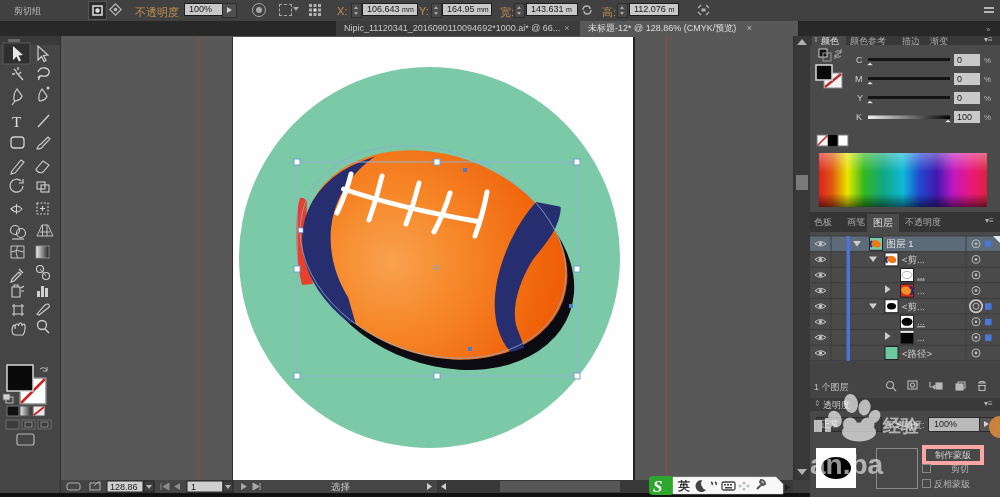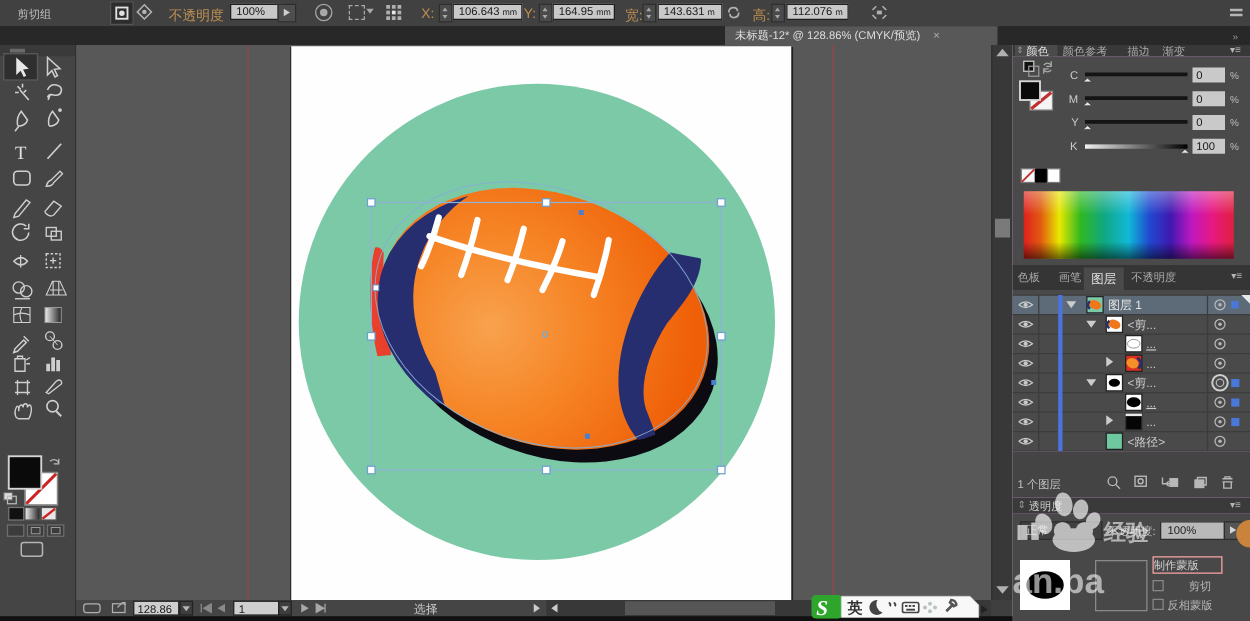--- a/index.html
+++ b/index.html
@@ -94,20 +94,21 @@
         <path d="M2 5 L5 2 M10 2 L13 5 M13 9 L10 12 M5 12 L2 9"></path>
         <rect x="5.5" y="5.5" width="4" height="3" fill="#b0b0b0" stroke="none"></rect>
       </g>
   </svg>
   <div class="abs" style="left:984px;top:7px;width:10px;height:7px;">
     <div style="border-top:2px solid #b5b5b5;margin-top:0"></div>
     <div style="border-top:2px solid #b5b5b5;margin-top:2px"></div>
   </div>
 </div>
 <div class="abs" id="tabbar">
+  <div class="tab" style="left:336px;width:242px;">Nipic_11120341_2016090110094692*1000.ai* @ 66...<span style="margin-left:4px;color:#9a9a9a;">×</span></div>
   <div class="tab active" style="left:580px;width:202px;">未标题-12* @ 128.86% (CMYK/预览) <span style="margin-left:8px;color:#b5b5b5;">×</span></div>
   <div class="abs" style="left:986px;top:4px;color:#9a9a9a;font-size:8px;">»</div>
 </div>
 <div class="abs" id="tools">
 <svg width="60" height="457" style="position:absolute;left:0;top:0;">
 
   <rect x="0" y="0" width="60" height="9" fill="#3a3a3a"></rect>
   <rect x="8" y="3" width="12" height="3" fill="#6a6a6a"></rect>
 
   <rect x="3" y="7" width="27" height="21" fill="#2f2f2f" stroke="#5a5a5a" stroke-width="1"></rect>
@@ -510,21 +511,21 @@
     <span class="abs" style="left:76px;top:8px;color:#c5c5c5;font-size:9px;">不透明度:</span>
     <div class="abs" style="left:118px;top:6px;width:48px;height:13px;background:#b9b9b9;border:1px solid #2c2c2c;color:#222;font-size:9px;line-height:13px;padding-left:5px;">100%</div>
     <div class="abs" style="left:169px;top:6px;width:13px;height:13px;background:#555;border:1px solid #2c2c2c;">
       <div style="position:absolute;left:4px;top:3px;border-top:3.5px solid transparent;border-bottom:3.5px solid transparent;border-left:5px solid #d5d5d5;"></div>
     </div>
 
     <div class="abs" style="left:6px;top:37px;width:40px;height:40px;background:#fff;">
       <div style="position:absolute;left:5px;top:9px;width:30px;height:22px;background:#000;border-radius:50%;"></div>
     </div>
     <div class="abs" style="left:66px;top:37px;width:40px;height:39px;border:1px solid #8a8a8a;"></div>
-    <div class="abs" style="left:112px;top:34px;width:54px;height:12px;border:1px solid #fca5a5;color:#d0d0d0;font-size:9px;line-height:12px;text-align:left;">制作蒙版</div>
+    <div class="abs" style="left:112px;top:34px;width:54px;height:12px;border:4px solid #fca5a5;color:#d0d0d0;font-size:9px;line-height:12px;text-align:center;">制作蒙版</div>
     <div class="abs" style="left:112px;top:53px;width:7px;height:7px;border:1px solid #888;"></div>
     <span class="abs" style="left:124px;top:52px;color:#b5b5b5;font-size:9px;margin-left:17px;">剪切</span>
     <div class="abs" style="left:112px;top:68px;width:7px;height:7px;border:1px solid #888;"></div>
     <span class="abs" style="left:124px;top:67px;color:#b5b5b5;font-size:9px;">反相蒙版</span>
   </div>
 </div>
 <div class="abs" id="status">
   <svg width="732" height="13" style="position:absolute;left:0;top:0;">
     <rect x="376" y="0" width="356" height="13" fill="#383838"></rect>
     <rect x="439" y="1" width="120" height="11" fill="#565656"></rect>

